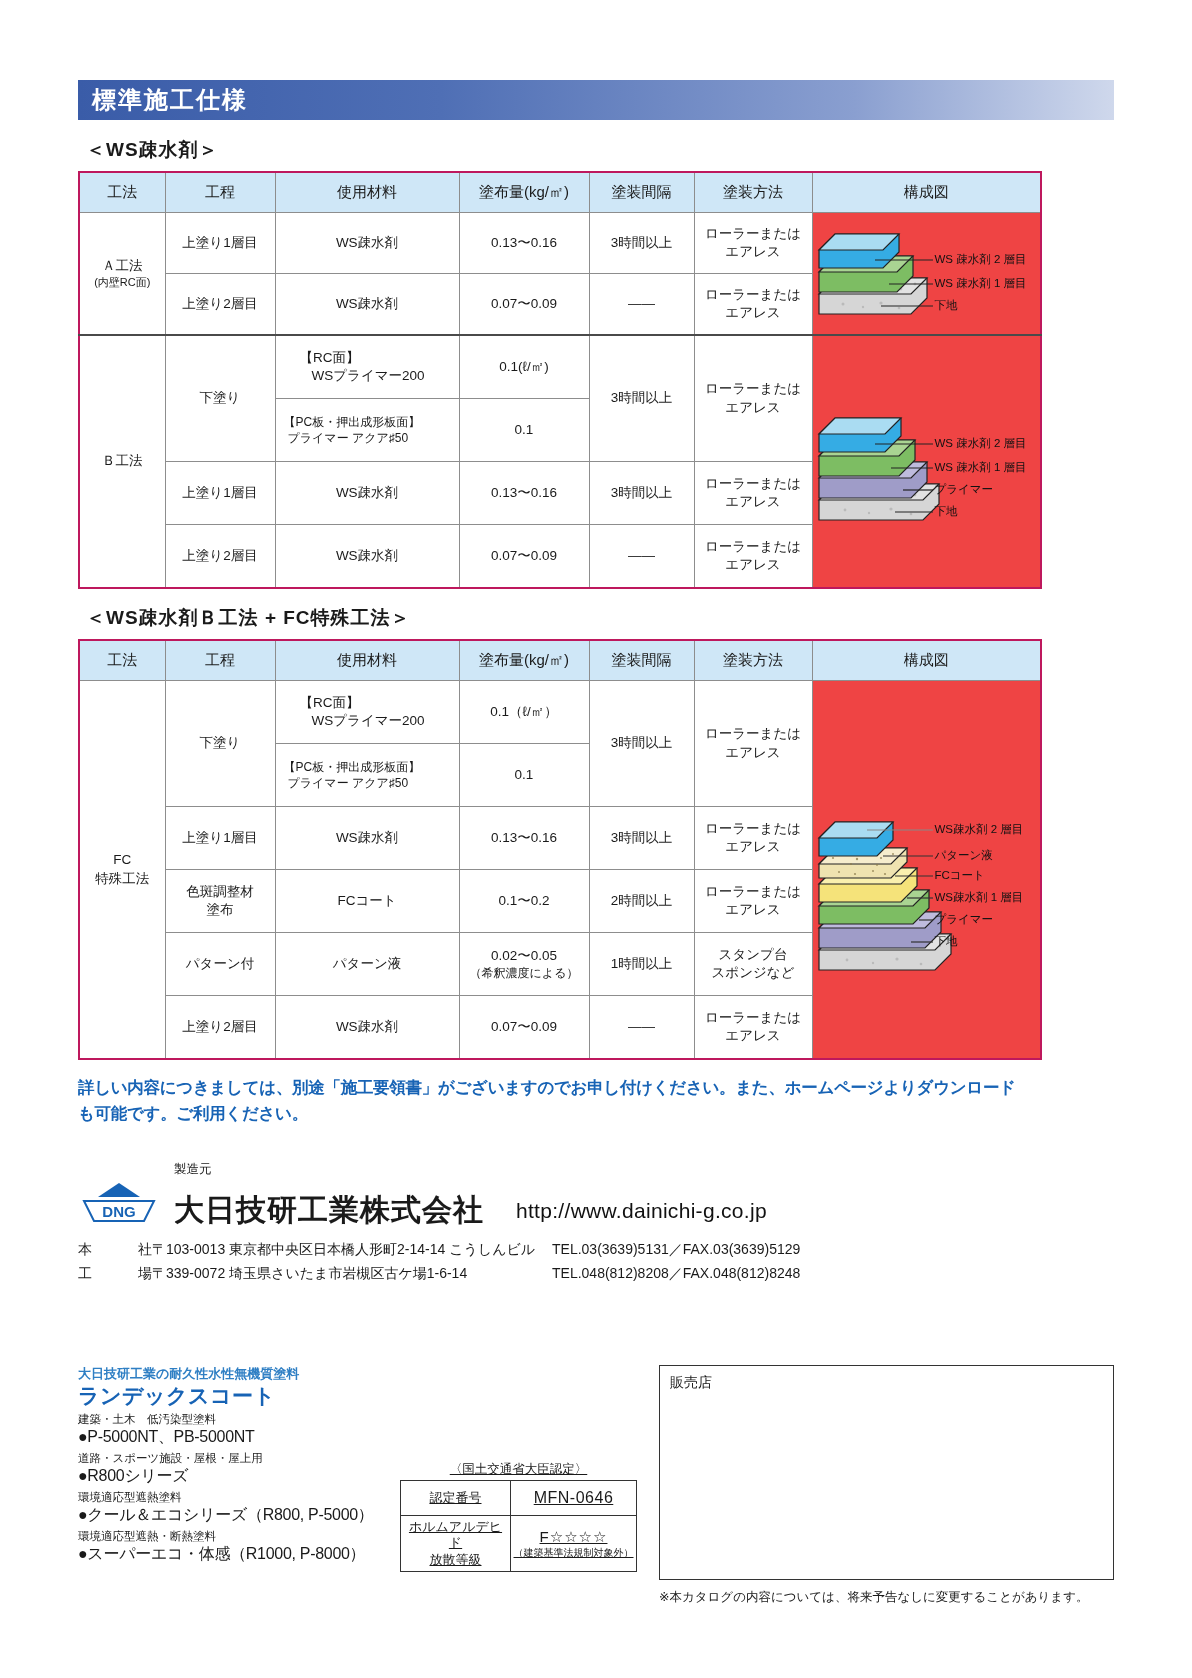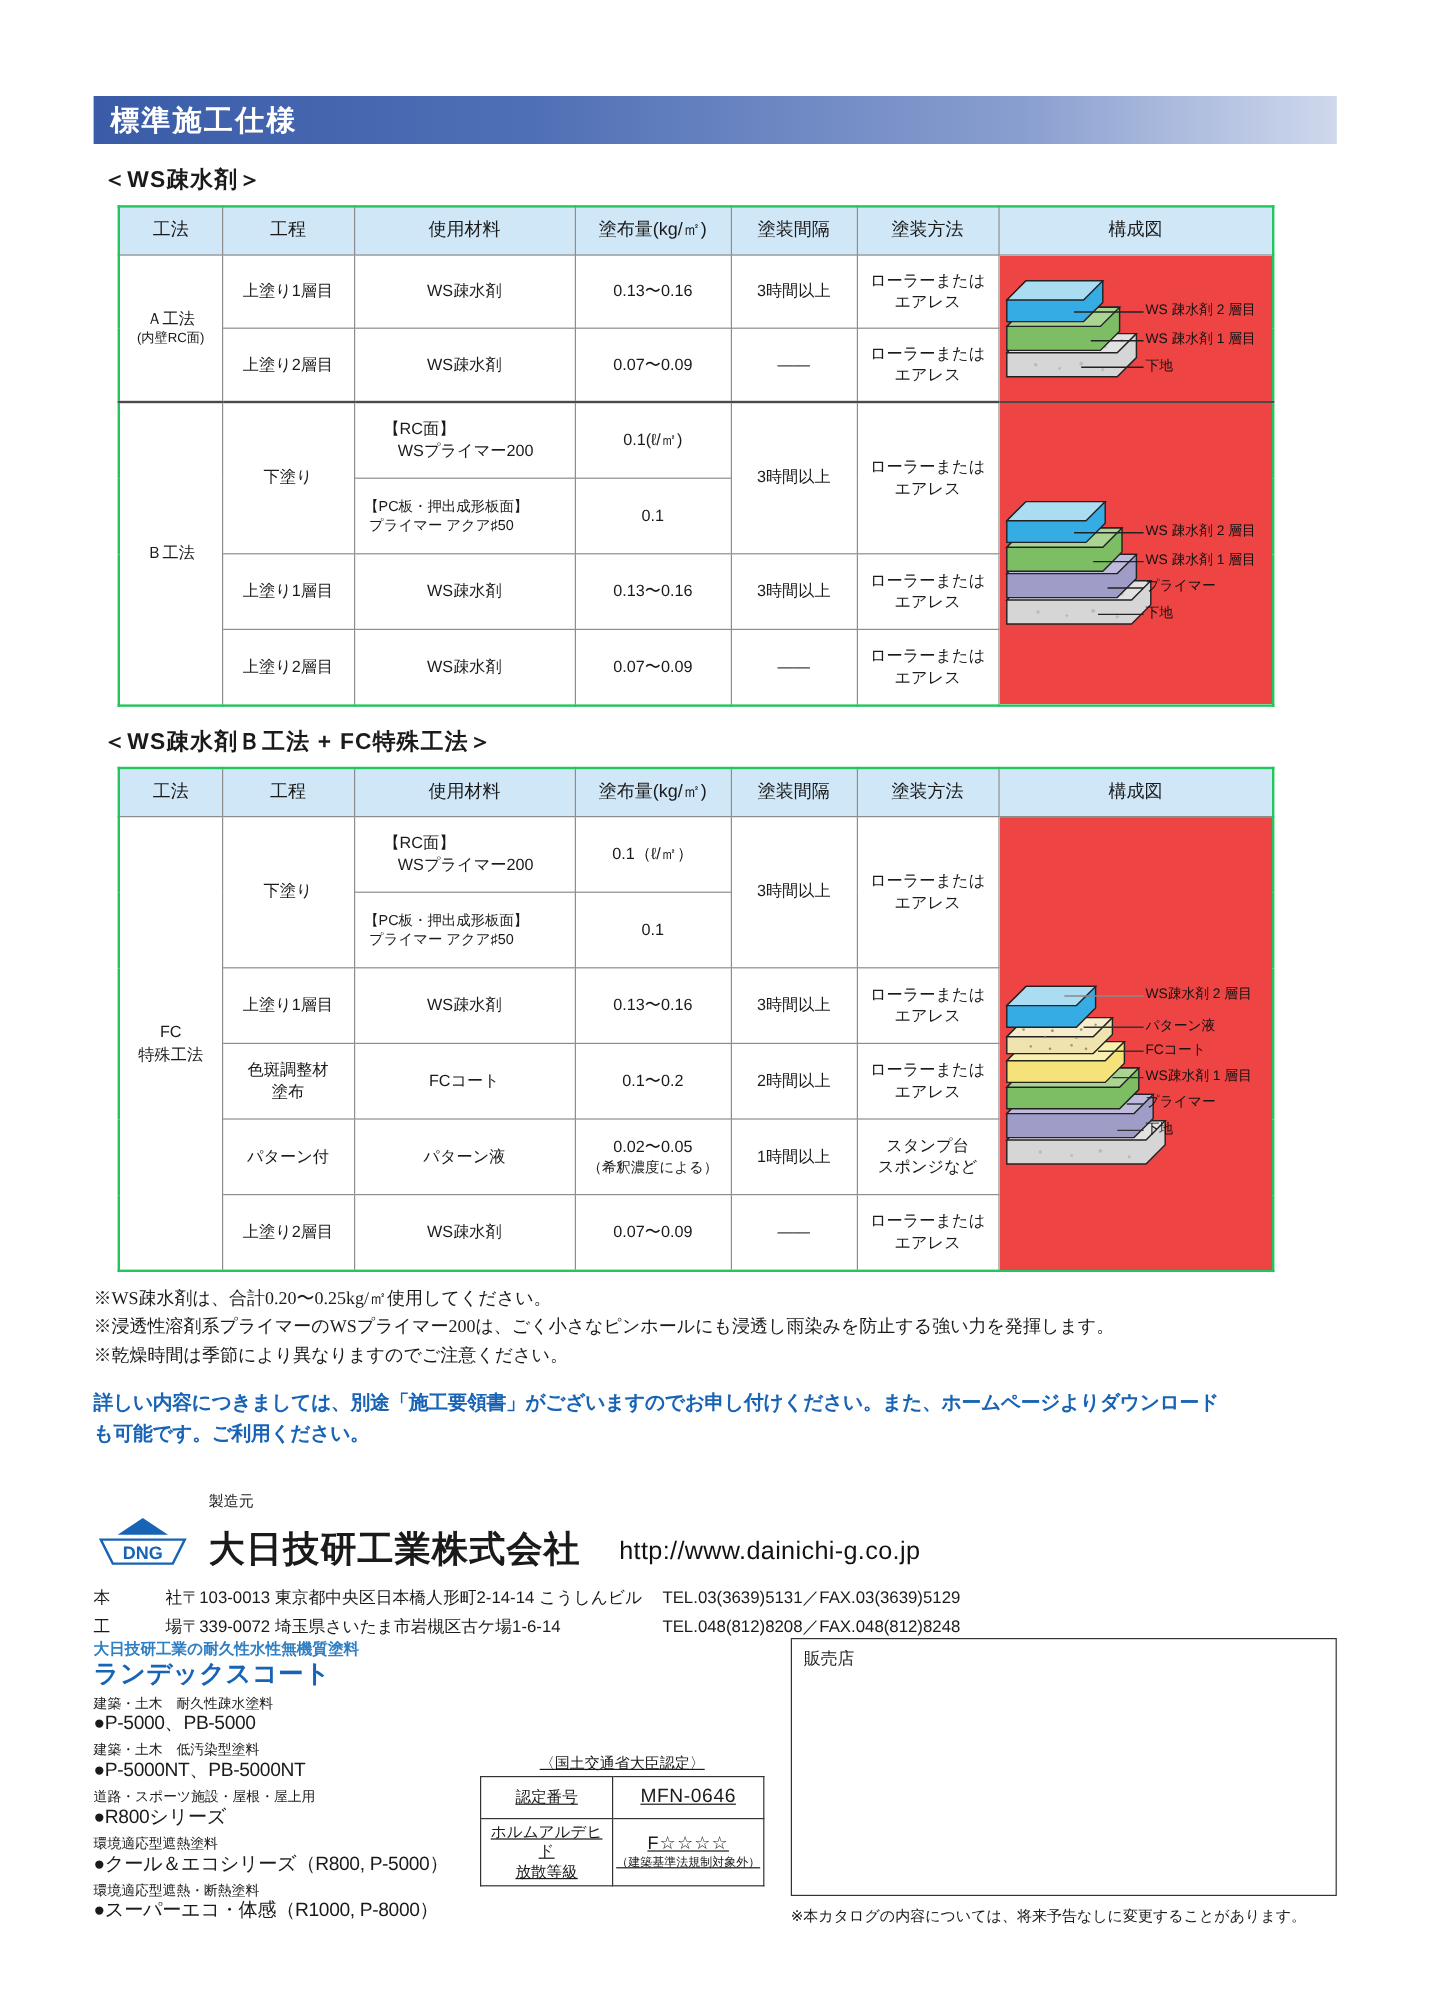--- a/index.html
+++ b/index.html
@@ -47,21 +47,21 @@
     vertical-align:middle;
     padding:3px 2px;
     line-height:1.35;
     font-weight:normal;
   }
   table.spec thead th{
     background:#cfe7f7;
     font-size:15px;
     height:33px;
   }
-  .outer{border:2px solid #22c55e;margin-left:20px;}
+  .outer{border:2px solid #be185d;}
   .bthick{border-top:2px solid #4a4a4a !important;}
   .diagcell{padding:0;position:relative;background:#ef4444;}
   .small{font-size:12px;}
   .tiny{font-size:11px;}
   .nw{white-space:nowrap;}
 
   
   .diagram{position:relative;width:100%;height:100%;}
   .lbl{
     position:absolute;font-size:11.5px;white-space:nowrap;color:#111;
@@ -450,25 +450,20 @@
         <td>0.07〜0.09</td>
         <td>——</td>
         <td>
           <div>ローラーまたは</div>
           <div>エアレス</div>
         </td>
       </tr>
     </tbody>
   </table>
 
-  <div class="notes">
-    <div>※WS疎水剤は、合計0.20〜0.25kg/㎡使用してください。</div>
-    <div>※浸透性溶剤系プライマーのWSプライマー200は、ごく小さなピンホールにも浸透し雨染みを防止する強い力を発揮します。</div>
-    <div>※乾燥時間は季節により異なりますのでご注意ください。</div>
-  </div>
 
   <div class="blue-note">
     <div>詳しい内容につきましては、別途「施工要領書」がございますのでお申し付けください。また、ホームページよりダウンロード</div>
     <div>も可能です。ご利用ください。</div>
   </div>
 
   <div class="maker">
     <div class="logo-wrap">
       <svg width="82" height="44" viewBox="0 0 82 44">
         <polygon points="41,2 62,16 20,16" fill="#1763b5"></polygon>
@@ -507,24 +502,20 @@
       <div>TEL.048(812)8208／FAX.048(812)8248</div>
     </div>
   </div>
 
   <div class="bottom">
     <div class="bottom-inner">
 
       <div class="prod">
         <div class="prod-lead">大日技研工業の耐久性水性無機質塗料</div>
         <div class="prod-brand">ランデックスコート</div>
-        <div>
-          <div class="prod-cat">建築・土木　耐久性疎水塗料</div>
-          <div class="prod-item">●P-5000、PB-5000</div>
-        </div>
         <div>
           <div class="prod-cat">建築・土木　低汚染型塗料</div>
           <div class="prod-item">●P-5000NT、PB-5000NT</div>
         </div>
         <div>
           <div class="prod-cat">道路・スポーツ施設・屋根・屋上用</div>
           <div class="prod-item">●R800シリーズ</div>
         </div>
         <div>
           <div class="prod-cat">環境適応型遮熱塗料</div>

